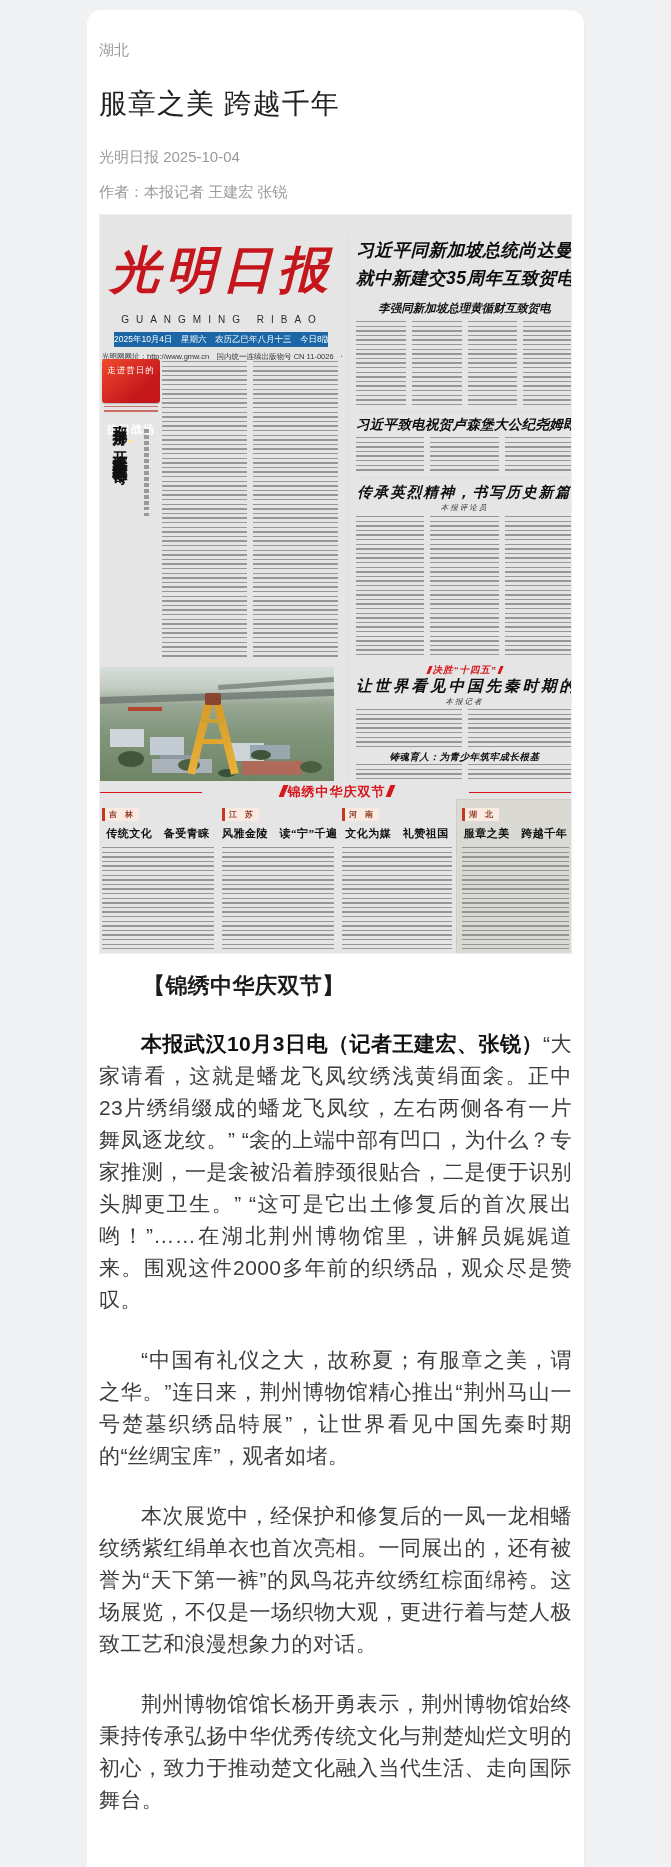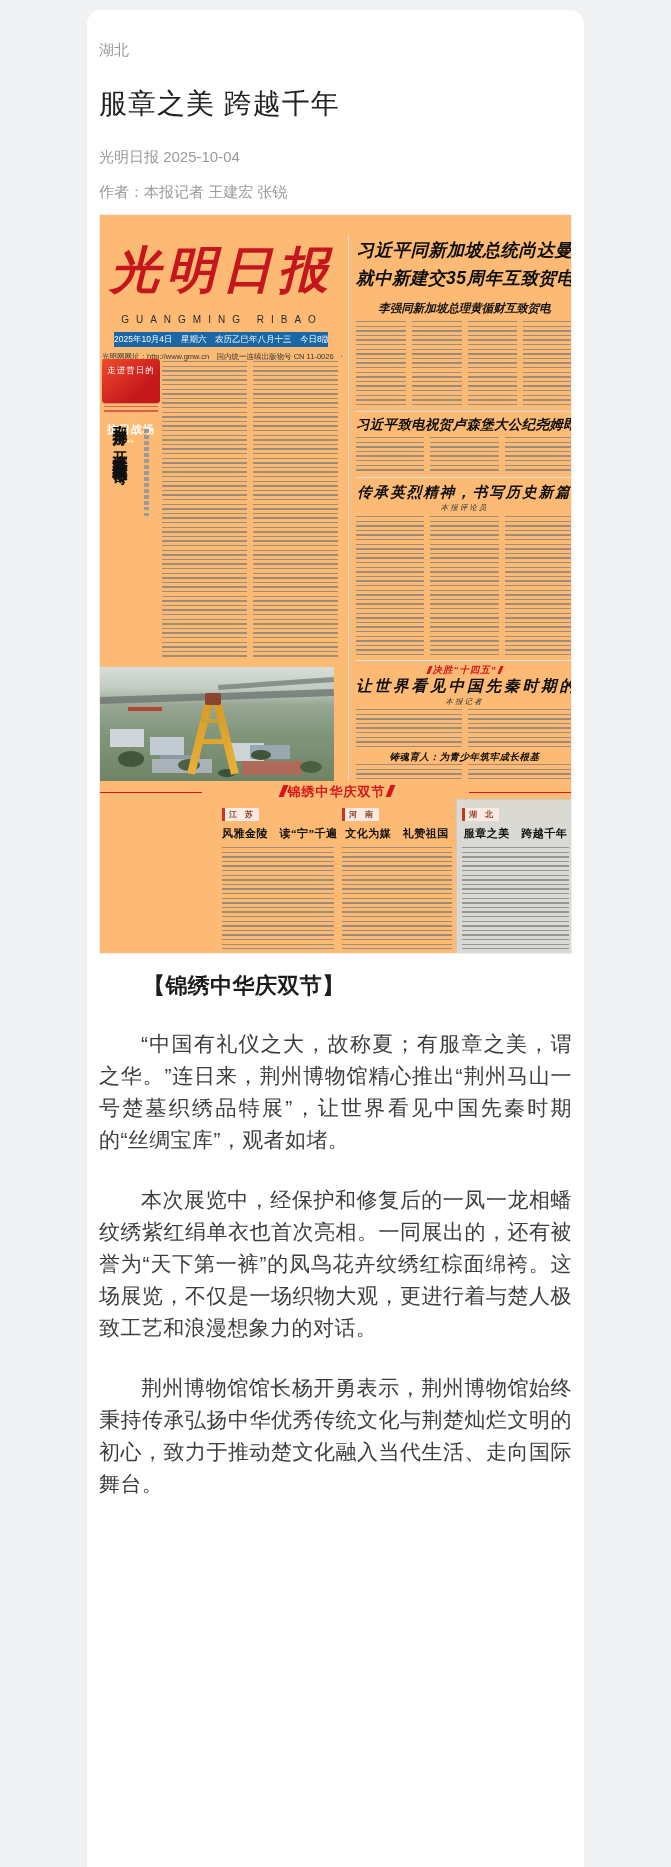--- a/index.html
+++ b/index.html
@@ -16,21 +16,21 @@
   }
   .category{font-size:15px;color:#9a9a9a;line-height:20px;}
   .title{font-size:28px;font-weight:400;color:#222;margin:24px 0 0;line-height:40px;letter-spacing:1px;}
   .meta{font-size:15px;color:#9a9a9a;line-height:21px;}
   .meta.src{margin-top:22px;}
   .meta.auth{margin-top:14px;}
 
   
   .paper{
     position:relative;width:473px;height:740px;margin-top:12px;
-    background:#fdba74;border:1px solid #f0efed;box-sizing:border-box;
+    background:#e5e5e5;border:1px solid #f0efed;box-sizing:border-box;
     overflow:hidden;
   }
   .abs{position:absolute;}
   .np-masthead{
     left:6px;top:16px;width:232px;text-align:center;
     font-family:"DejaVu Serif",serif;font-style:italic;font-weight:bold;
     color:#c4161c;font-size:50px;line-height:78px;letter-spacing:6px;white-space:nowrap;
   }
   .np-pinyin{
     left:0;top:99px;width:244px;text-align:center;
@@ -235,38 +235,44 @@
       <div class="ph-cross2"></div>
       <div class="ph-head"></div>
     </div>
 
     <div class="abs ribbon-line" style="left:0;width:102px;"></div>
     <div class="abs ribbon-line" style="right:0;width:102px;"></div>
     <div class="abs ribbon"><span class="slash"></span><span>锦绣中华庆双节</span><span class="slash"></span></div>
 
     <div class="abs bcol-bg"></div>
 
+    <div class="abs bcol" style="left:2px;width:112px;">
+      <span class="tag">吉 林</span>
+      <div class="bhead">传统文化　备受青睐</div>
+      <div class="sim bsim"></div>
+    </div>
     <div class="abs bcol" style="left:122px;width:112px;">
       <span class="tag">江 苏</span>
       <div class="bhead">风雅金陵　读“宁”千遍</div>
       <div class="sim bsim"></div>
     </div>
     <div class="abs bcol" style="left:242px;width:110px;">
       <span class="tag">河 南</span>
       <div class="bhead">文化为媒　礼赞祖国</div>
       <div class="sim bsim"></div>
     </div>
     <div class="abs bcol" style="left:362px;width:107px;">
       <span class="tag">湖 北</span>
       <div class="bhead">服章之美　跨越千年</div>
       <div class="sim bsim"></div>
     </div>
 
   </div>
 
   <div class="article">
     <p class="sec">【锦绣中华庆双节】</p>
+    <p><b>本报武汉10月3日电（记者王建宏、张锐）</b><span>“大家请看，这就是蟠龙飞凤纹绣浅黄绢面衾。正中23片绣绢缀成的蟠龙飞凤纹，左右两侧各有一片舞凤逐龙纹。” “衾的上端中部有凹口，为什么？专家推测，一是衾被沿着脖颈很贴合，二是便于识别头脚更卫生。” “这可是它出土修复后的首次展出哟！”……在湖北荆州博物馆里，讲解员娓娓道来。围观这件2000多年前的织绣品，观众尽是赞叹。</span></p>
     <p>“中国有礼仪之大，故称夏；有服章之美，谓之华。”连日来，荆州博物馆精心推出“荆州马山一号楚墓织绣品特展”，让世界看见中国先秦时期的“丝绸宝库”，观者如堵。</p>
     <p>本次展览中，经保护和修复后的一凤一龙相蟠纹绣紫红绢单衣也首次亮相。一同展出的，还有被誉为“天下第一裤”的凤鸟花卉纹绣红棕面绵袴。这场展览，不仅是一场织物大观，更进行着与楚人极致工艺和浪漫想象力的对话。</p>
     <p>荆州博物馆馆长杨开勇表示，荆州博物馆始终秉持传承弘扬中华优秀传统文化与荆楚灿烂文明的初心，致力于推动楚文化融入当代生活、走向国际舞台。</p>
   </div>
 
 </div>
 
 </body></html>

